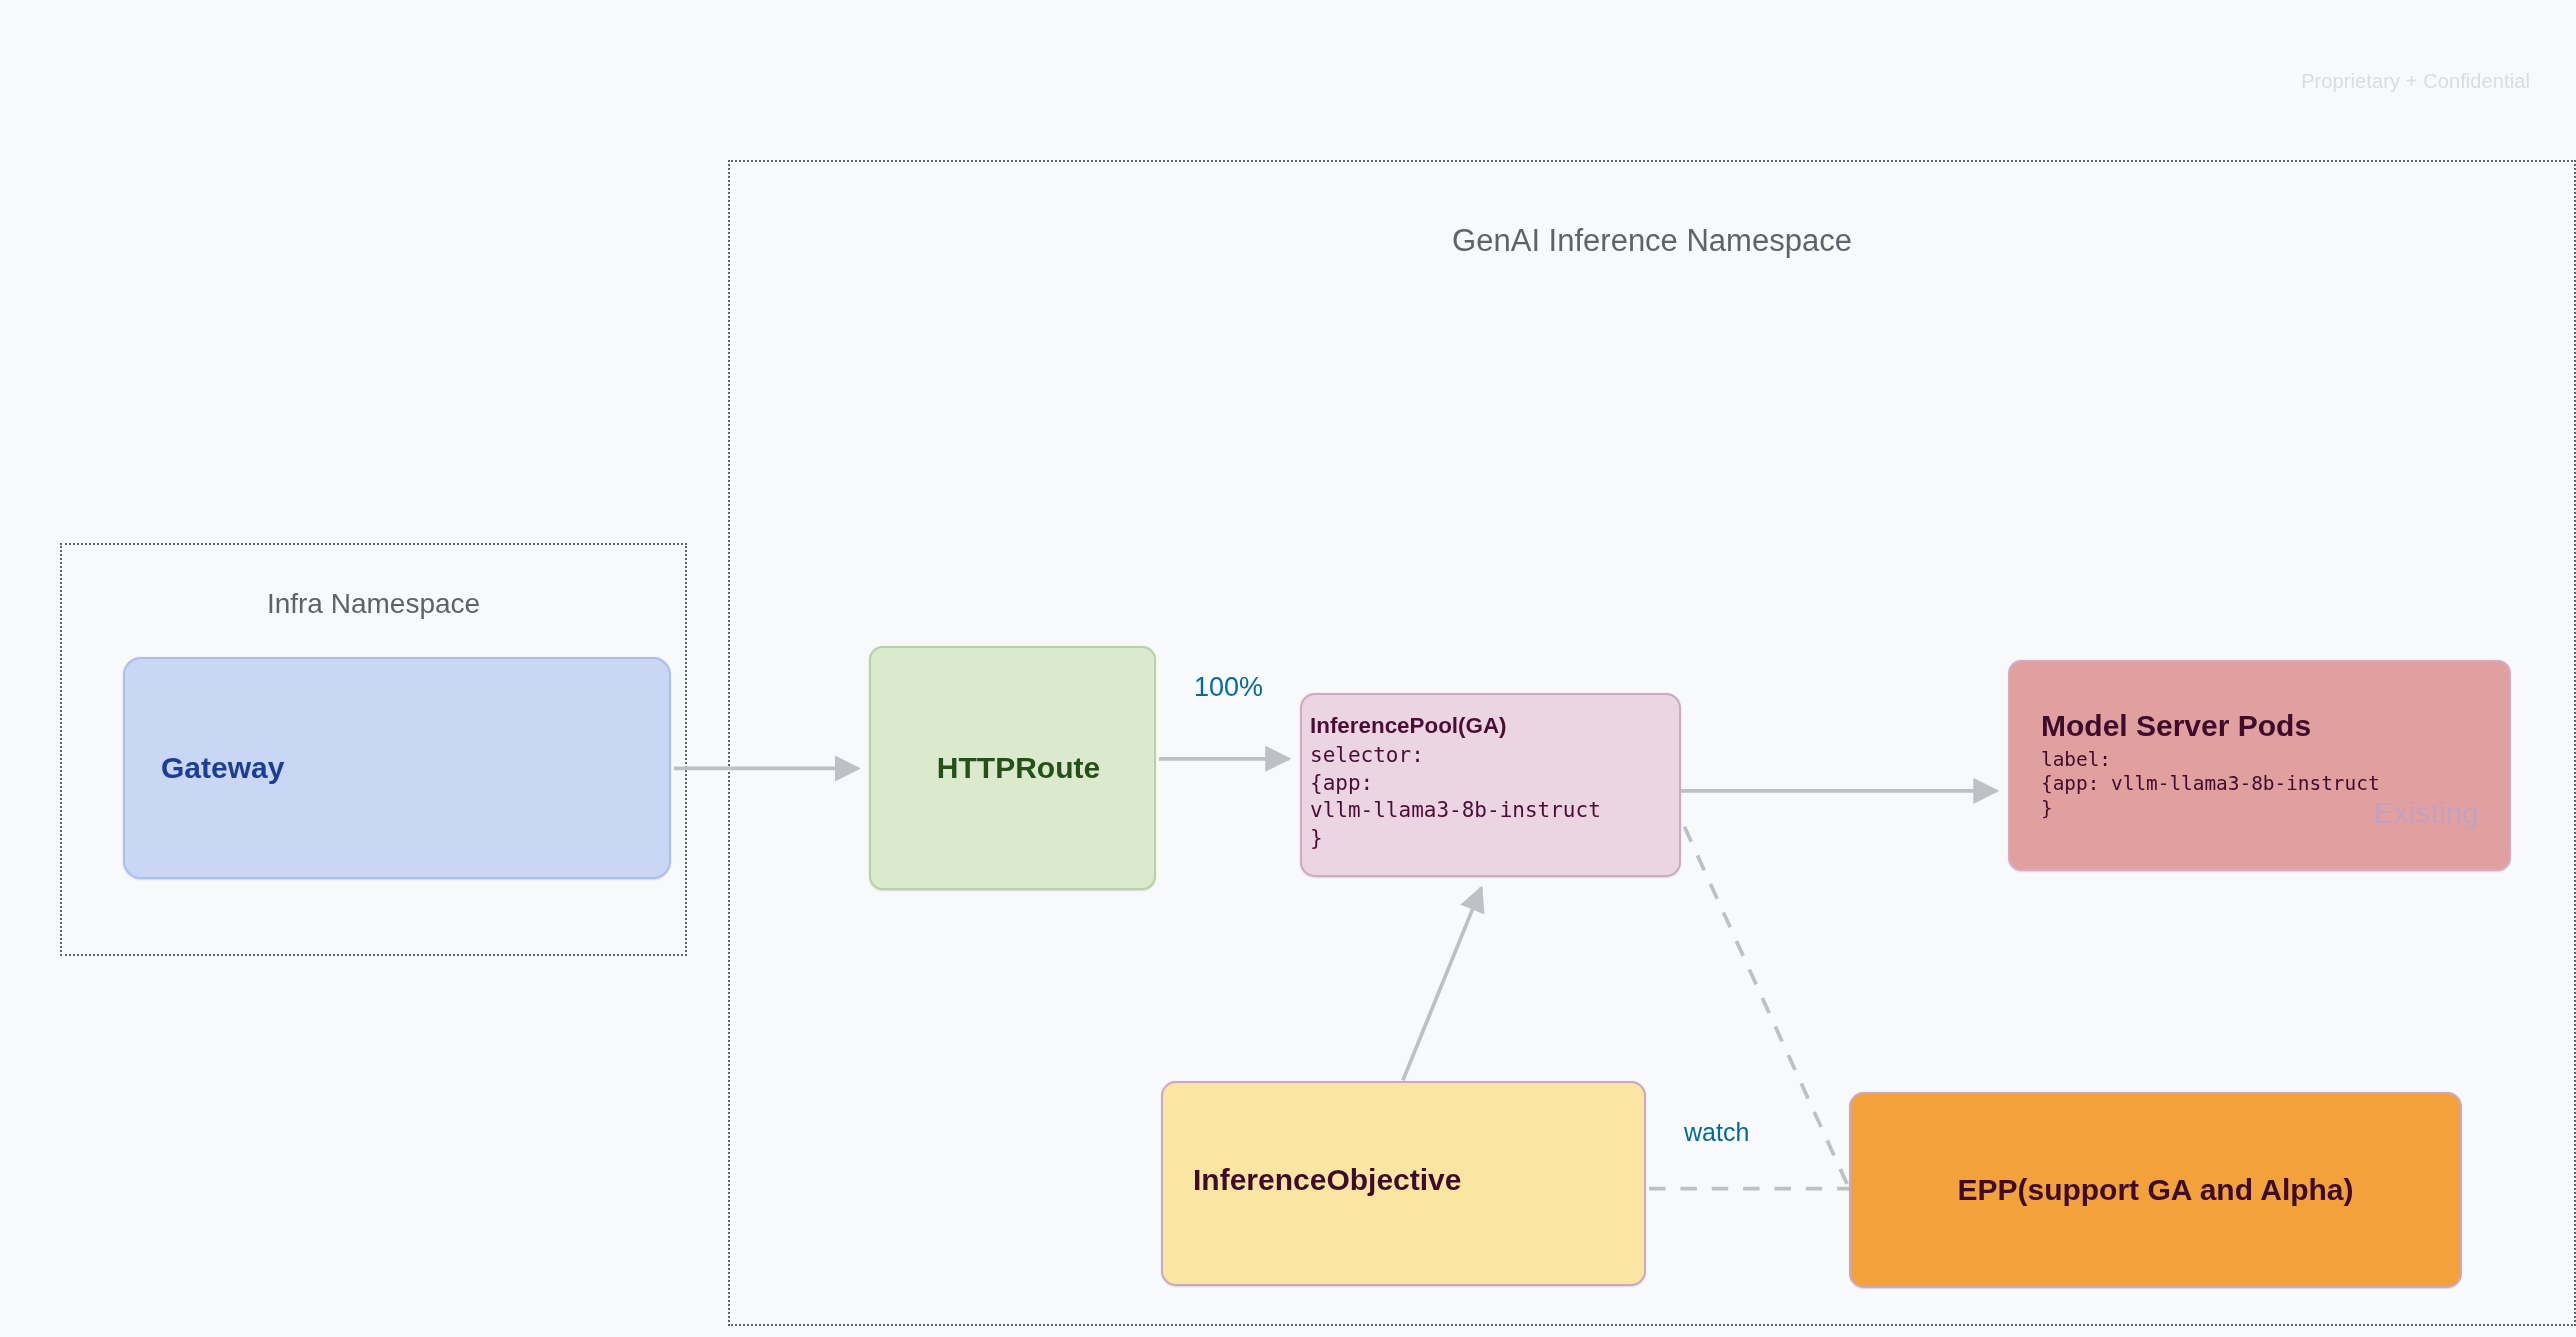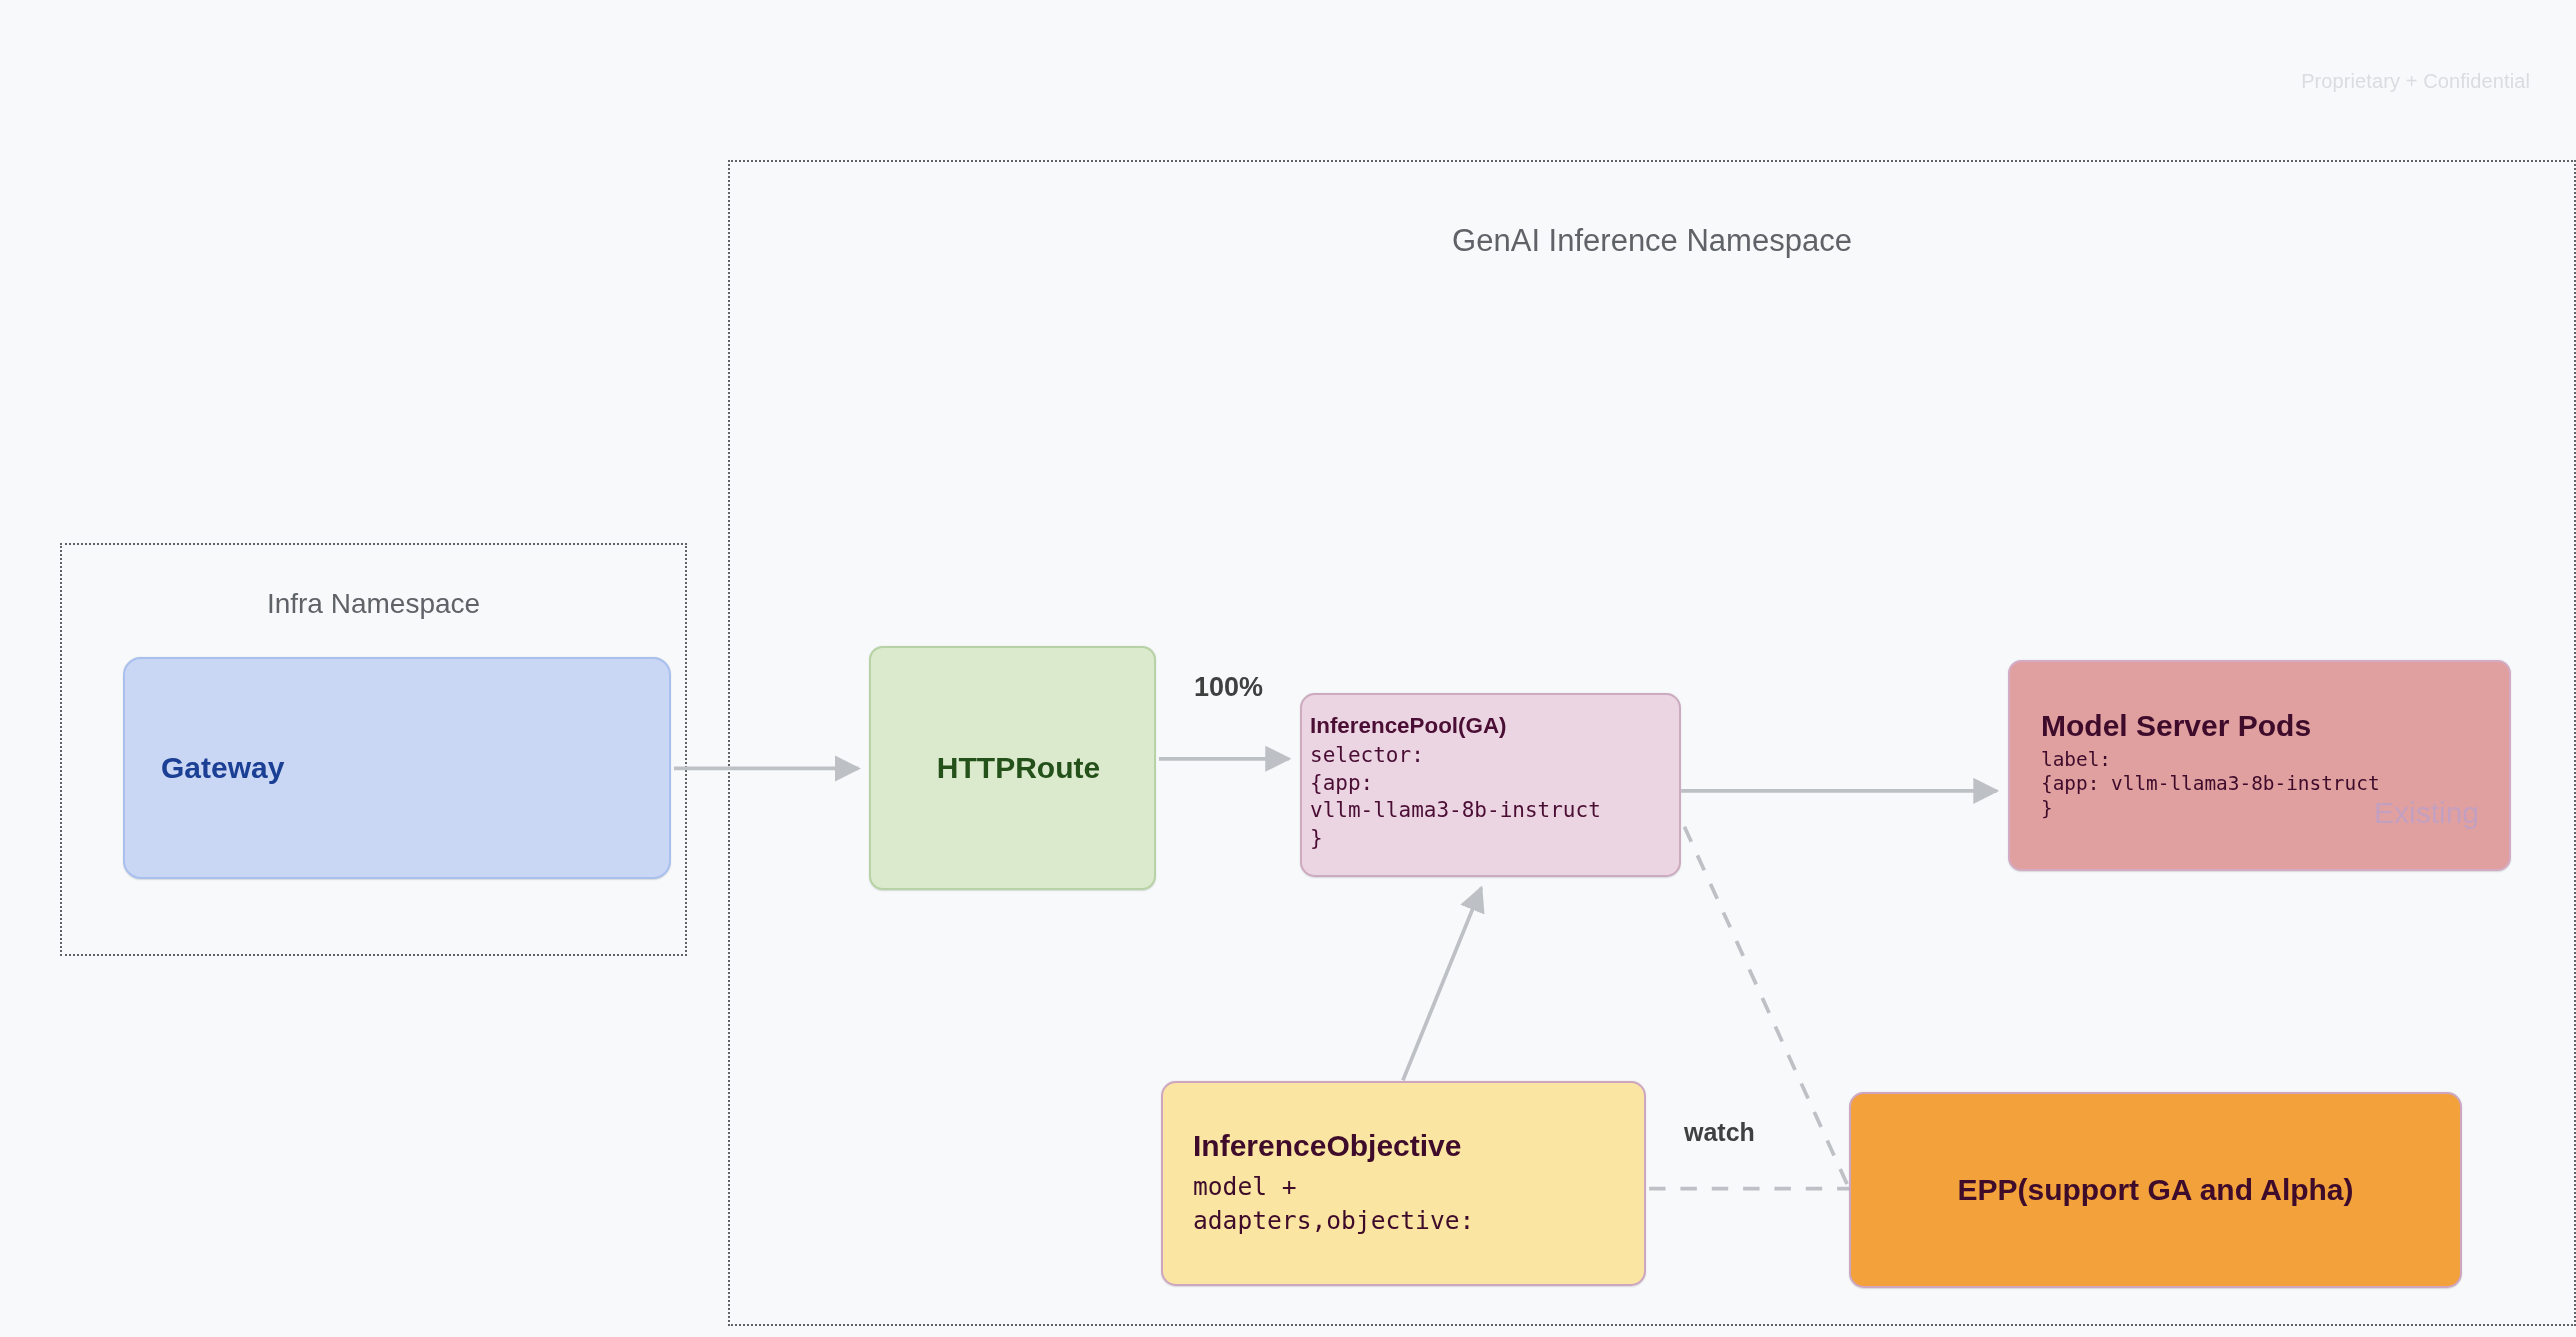--- a/index.html
+++ b/index.html
@@ -136,23 +136,22 @@
     background: #f2a13b;
     border: 2.2px solid #cfa6c0;
     border-radius: 15px;
     align-items: center;
   }
   #node-epp .node-title { color: #3e0b2b; font-size: 30px; }
 
   
   .edge-label {
     position: absolute;
-    color: #404040;
+    color: #0369a1;
     white-space: nowrap;
-    font-weight: bold;
   }
   #label-100 { left: 1194px; top: 672px; font-size: 27px; }
   #label-watch { left: 1684px; top: 1118px; font-size: 25px; }
 
   
   #connectors {
     position: absolute;
     left: 0; top: 0;
     width: 2576px;
     height: 1337px;
@@ -222,22 +221,20 @@
   <div class="node" id="node-modelserver">
     <div class="node-title">Model Server Pods</div>
     <div class="node-sub">label:
 {app: vllm-llama3-8b-instruct
 }</div>
     <div class="node-badge">Existing</div>
   </div>
 
   <div class="node" id="node-inferenceobjective">
     <div class="node-title">InferenceObjective</div>
-    <div class="node-sub">model +
-adapters,objective:</div>
   </div>
 
   <div class="node" id="node-epp">
     <div class="node-title">EPP(support GA and Alpha)</div>
   </div>
 
   <div class="edge-label" id="label-100">100%</div>
 
   <div class="edge-label" id="label-watch">watch</div>
 

